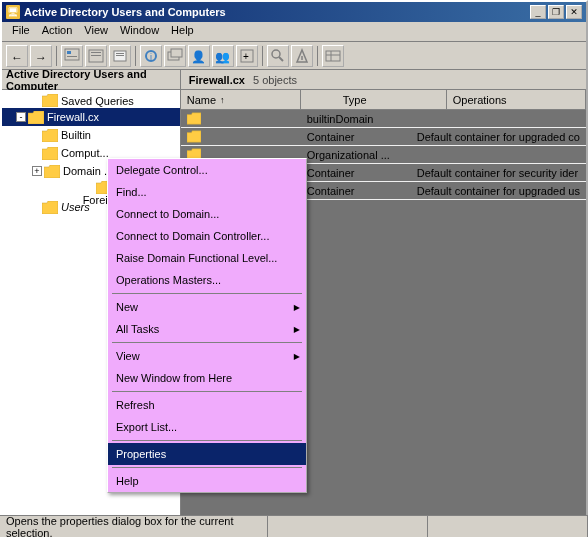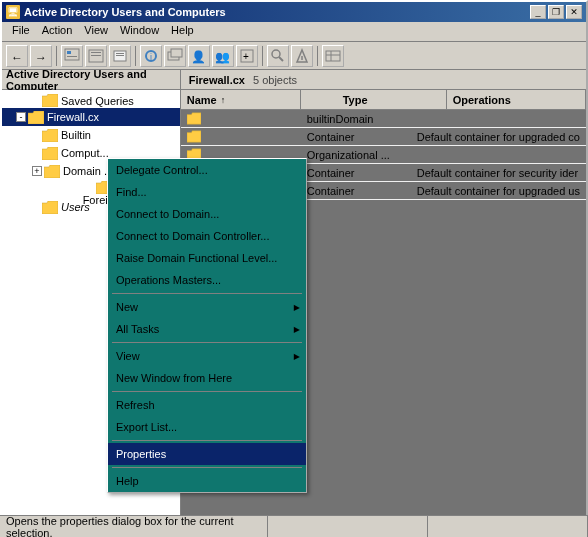--- a/index.html
+++ b/index.html
@@ -143,21 +143,20 @@
       padding: 0 8px;
       font-size: 11px;
     }
     .list-title { font-weight: bold; margin-right: 8px; }
     .list-count { color: #444; }
     .list-columns {
       display: flex;
       background: #d4d0c8;
       border-bottom: 1px solid #808080;
       height: 20px;
-      font-weight: bold;
     }
     .col-header {
       border-right: 1px solid #808080;
       padding: 2px 6px;
       font-size: 11px;
       display: flex;
       align-items: center;
       cursor: pointer;
     }
     .col-name { width: 120px; }
@@ -178,21 +177,21 @@
     .cell-name { width: 120px; display: flex; align-items: center; gap: 3px; }
     .cell-type { width: 110px; }
     .cell-desc { flex: 1; }
 
     
     .context-menu {
       position: absolute;
       left: 105px;
       top: 88px;
       width: 200px;
-      background: #0f766e;
+      background: #f0abfc;
       border: 1px outset #fff;
       box-shadow: 2px 2px 4px rgba(0,0,0,0.4);
       z-index: 100;
       font-size: 11px;
     }
     .ctx-item {
       padding: 3px 20px 3px 8px;
       cursor: pointer;
       display: flex;
       align-items: center;

